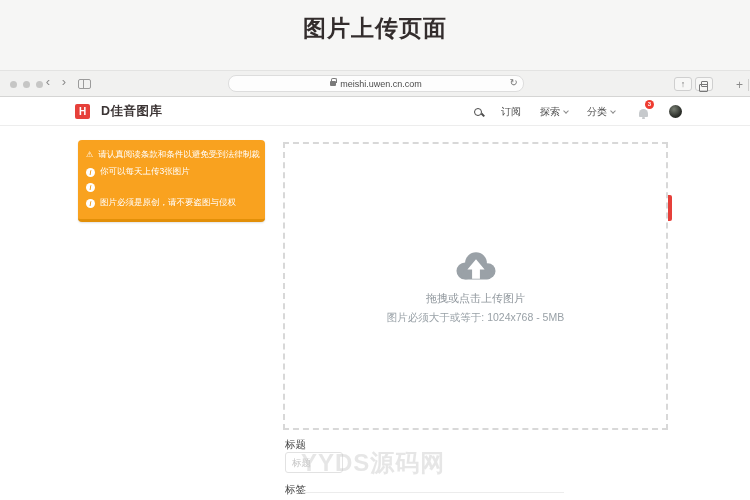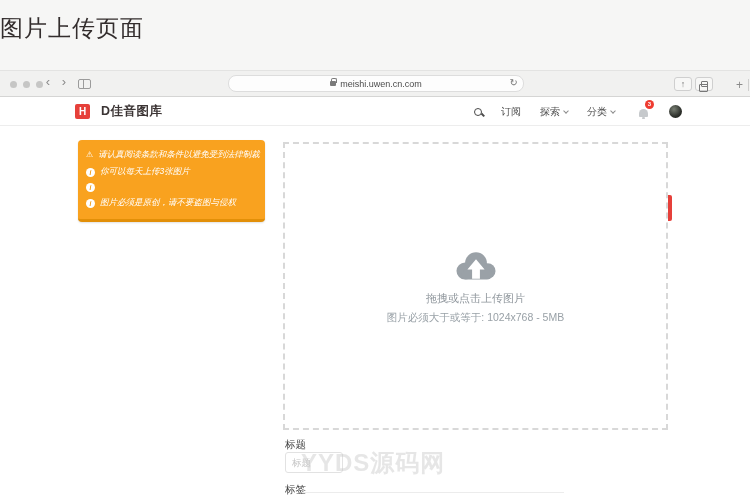--- a/index.html
+++ b/index.html
@@ -2,21 +2,21 @@
 <html><head>
 <meta charset="utf-8">
 <style>
   * { margin:0; padding:0; box-sizing:border-box; }
   html,body { background:#e9e9e9; }
   body { font-family:"Liberation Sans","DejaVu Sans",sans-serif; }
   .stage { position:relative; width:750px; height:500px; background:#fff; overflow:hidden; margin:0 auto; }
 
   
   .top-strip { position:absolute; left:0; top:0; width:750px; height:70px; background:#f6f6f5; }
-  .page-heading { padding-top:13px; font-size:23px; font-weight:400; color:#332d2d; letter-spacing:1px; }
+  .page-heading { text-align:center; padding-top:13px; font-size:23px; font-weight:700; color:#332d2d; letter-spacing:1px; }
 
   
   .chrome { position:absolute; left:0; top:70px; width:750px; height:27px; background:#f1f1f0;
             border-top:1px solid #e3e3e2; border-bottom:1px solid #d5d5d4; }
   .traffic { position:absolute; left:10px; top:10px; display:flex; gap:6px; }
   .dot { width:7px; height:7px; border-radius:50%; background:#c6c6c5; }
   .nav-arrow { position:absolute; top:3px; font-size:13px; color:#8a8a8a; width:12px; text-align:center; cursor:default; }
   .arrow-back { left:42px; }
   .arrow-fwd { left:58px; }
   .sidebar-btn { position:absolute; left:78px; top:8px; width:13px; height:10px; border:1px solid #9b9b9b; border-radius:2px; }
@@ -62,21 +62,21 @@
   .avatar { width:13px; height:13px; border-radius:50%;
             background:radial-gradient(circle at 38% 32%, #777d72 0%, #2e312c 60%, #15170f 100%); }
   .upload-btn { position:absolute; left:650px; top:98px; width:22px; height:26px; background:#e6403a;
                 border:none; border-radius:2px; display:flex; align-items:center; justify-content:center; cursor:pointer; }
 
   
   .alert-box { position:absolute; left:78px; top:140px; width:187px; background:#f9a21f;
                border-radius:4px; border-bottom:3px solid #e28f08; padding:9px 8px 5px 8px;
                box-shadow:0 1px 2px rgba(0,0,0,0.12); }
   .alert-row { display:flex; align-items:center; gap:5px; margin-bottom:5px; white-space:nowrap; }
-  .alert-text { font-size:8.5px; color:#fff;font-style:italic; }
+  .alert-text { font-size:8.5px; color:#fff; }
   .warn-glyph { font-size:8px; color:#fff; line-height:1; }
   .info-glyph { width:9px; height:9px; border-radius:50%; background:#fff; color:#f09a10;
                 font-size:6.5px; font-weight:700; font-style:italic; display:flex; align-items:center; justify-content:center; flex:0 0 9px; }
 
   
   .dropzone { position:absolute; left:283px; top:142px; width:385px; height:288px; background:#fff;
               border:2px dashed #d8d8d8; display:flex; flex-direction:column; align-items:center; justify-content:center; cursor:pointer; }
   .dz-line1 { font-size:11px; color:#8f969c; margin-top:7px; }
   .dz-line2 { font-size:10.5px; color:#99a1a7; margin-top:5px; }
 

